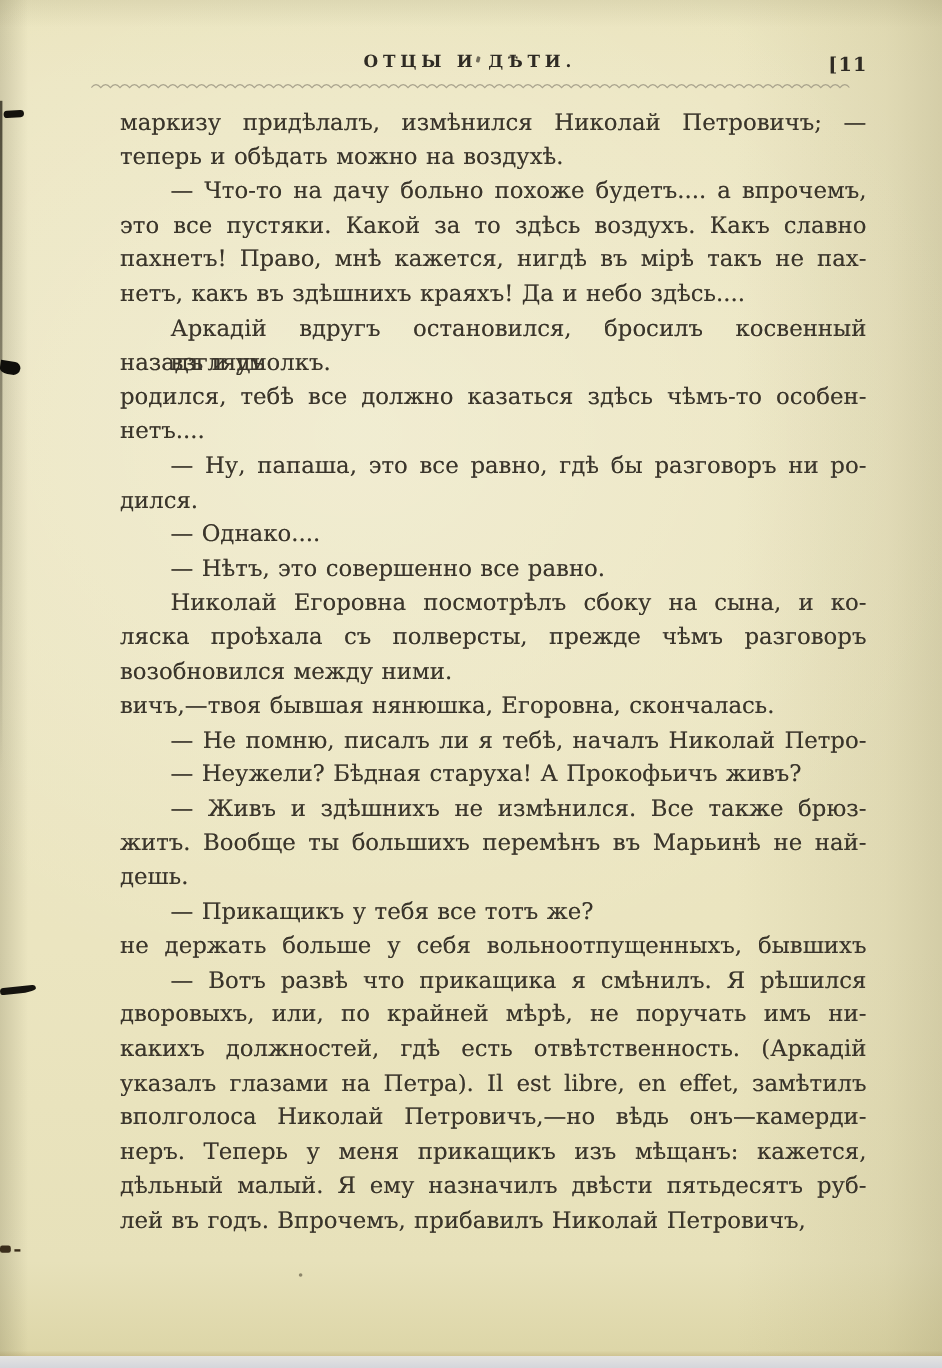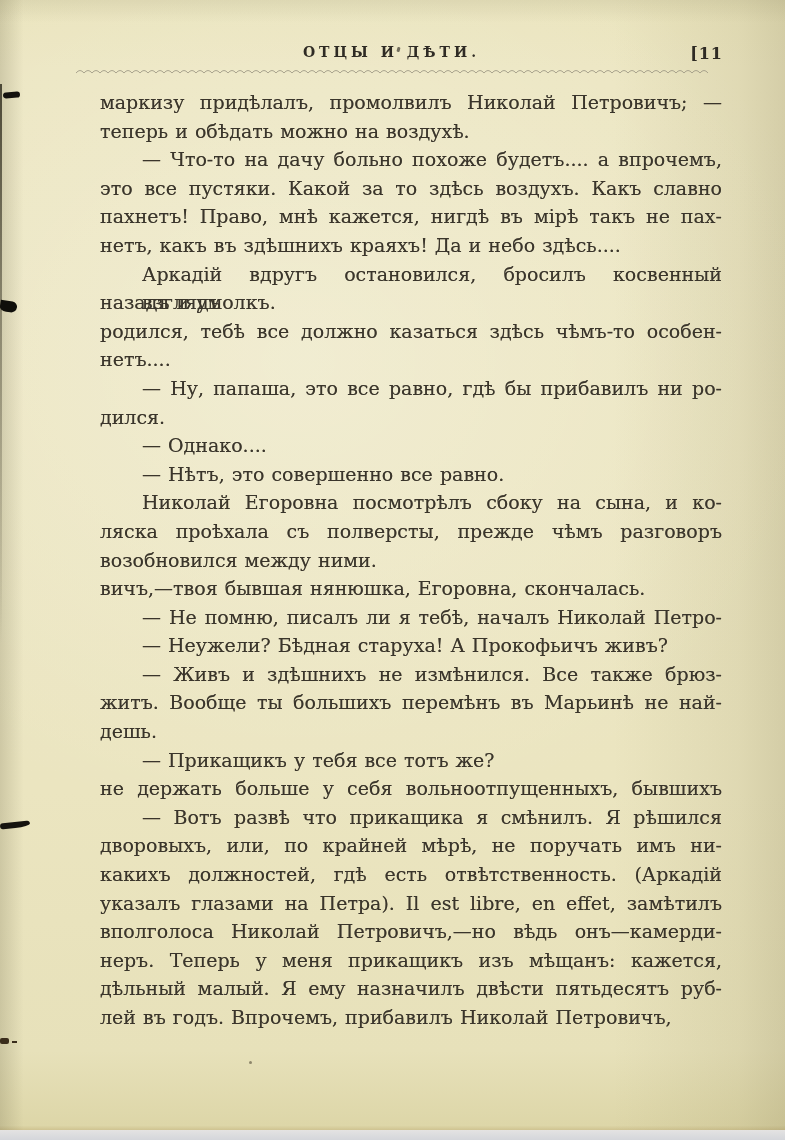--- a/index.html
+++ b/index.html
@@ -74,31 +74,31 @@
     <span class="running-title">ОТЦЫ И ДѢТИ.</span>
     <span class="page-number">[11</span>
   </div>
   <div class="speck-header"></div>
 
   <svg class="wavy-rule" viewBox="0 0 632 10" preserveAspectRatio="none">
     <path id="wavyPath" d="M0,6 q4,-5 8,0 q4,-5 8,0 q4,-5 8,0 q4,-5 8,0 q4,-5 8,0 q4,-5 8,0 q4,-5 8,0 q4,-5 8,0 q4,-5 8,0 q4,-5 8,0 q4,-5 8,0 q4,-5 8,0 q4,-5 8,0 q4,-5 8,0 q4,-5 8,0 q4,-5 8,0 q4,-5 8,0 q4,-5 8,0 q4,-5 8,0 q4,-5 8,0 q4,-5 8,0 q4,-5 8,0 q4,-5 8,0 q4,-5 8,0 q4,-5 8,0 q4,-5 8,0 q4,-5 8,0 q4,-5 8,0 q4,-5 8,0 q4,-5 8,0 q4,-5 8,0 q4,-5 8,0 q4,-5 8,0 q4,-5 8,0 q4,-5 8,0 q4,-5 8,0 q4,-5 8,0 q4,-5 8,0 q4,-5 8,0 q4,-5 8,0 q4,-5 8,0 q4,-5 8,0 q4,-5 8,0 q4,-5 8,0 q4,-5 8,0 q4,-5 8,0 q4,-5 8,0 q4,-5 8,0 q4,-5 8,0 q4,-5 8,0 q4,-5 8,0 q4,-5 8,0 q4,-5 8,0 q4,-5 8,0 q4,-5 8,0 q4,-5 8,0 q4,-5 8,0 q4,-5 8,0 q4,-5 8,0 q4,-5 8,0 q4,-5 8,0 q4,-5 8,0 q4,-5 8,0 q4,-5 8,0 q4,-5 8,0 q4,-5 8,0 q4,-5 8,0 q4,-5 8,0 q4,-5 8,0 q4,-5 8,0 q4,-5 8,0 q4,-5 8,0 q4,-5 8,0 q4,-5 8,0 q4,-5 8,0 q4,-5 8,0 q4,-5 8,0 q4,-5 8,0 q4,-5 8,0"></path>
   </svg>
 
   <div class="text-block" id="textBlock">
-      <div class="line">маркизу придѣлалъ, промолвилъ Николай Петровичъ; —</div>
+      <div class="line">маркизу придѣлалъ, измѣнился Николай Петровичъ; —</div>
       <div class="line last">теперь и обѣдать можно на воздухѣ.</div>
       <div class="line indent">— Что-то на дачу больно похоже будетъ.... а впрочемъ,</div>
       <div class="line">это все пустяки. Какой за то здѣсь воздухъ. Какъ славно</div>
       <div class="line">пахнетъ! Право, мнѣ кажется, нигдѣ въ мірѣ такъ не пах-</div>
       <div class="line last">нетъ, какъ въ здѣшнихъ краяхъ! Да и небо здѣсь....</div>
       <div class="line indent">Аркадій вдругъ остановился, бросилъ косвенный взглядъ</div>
       <div class="line last">назадъ и умолкъ.</div>
       <div class="line">родился, тебѣ все должно казаться здѣсь чѣмъ-то особен-</div>
       <div class="line last">нетъ....</div>
-      <div class="line indent">— Ну, папаша, это все равно, гдѣ бы прибавилъ ни ро-</div>
+      <div class="line indent">— Ну, папаша, это все равно, гдѣ бы разговоръ ни ро-</div>
       <div class="line last">дился.</div>
       <div class="line indent last">— Однако....</div>
       <div class="line indent last">— Нѣтъ, это совершенно все равно.</div>
       <div class="line indent">Николай Егоровна посмотрѣлъ сбоку на сына, и ко-</div>
       <div class="line">ляска проѣхала съ полверсты, прежде чѣмъ разговоръ</div>
       <div class="line last">возобновился между ними.</div>
       <div class="line last">вичъ,—твоя бывшая нянюшка, Егоровна, скончалась.</div>
       <div class="line indent">— Не помню, писалъ ли я тебѣ, началъ Николай Петро-</div>
       <div class="line indent last">— Неужели? Бѣдная старуха! А Прокофьичъ живъ?</div>
       <div class="line indent">— Живъ и здѣшнихъ не измѣнился. Все также брюз-</div>

